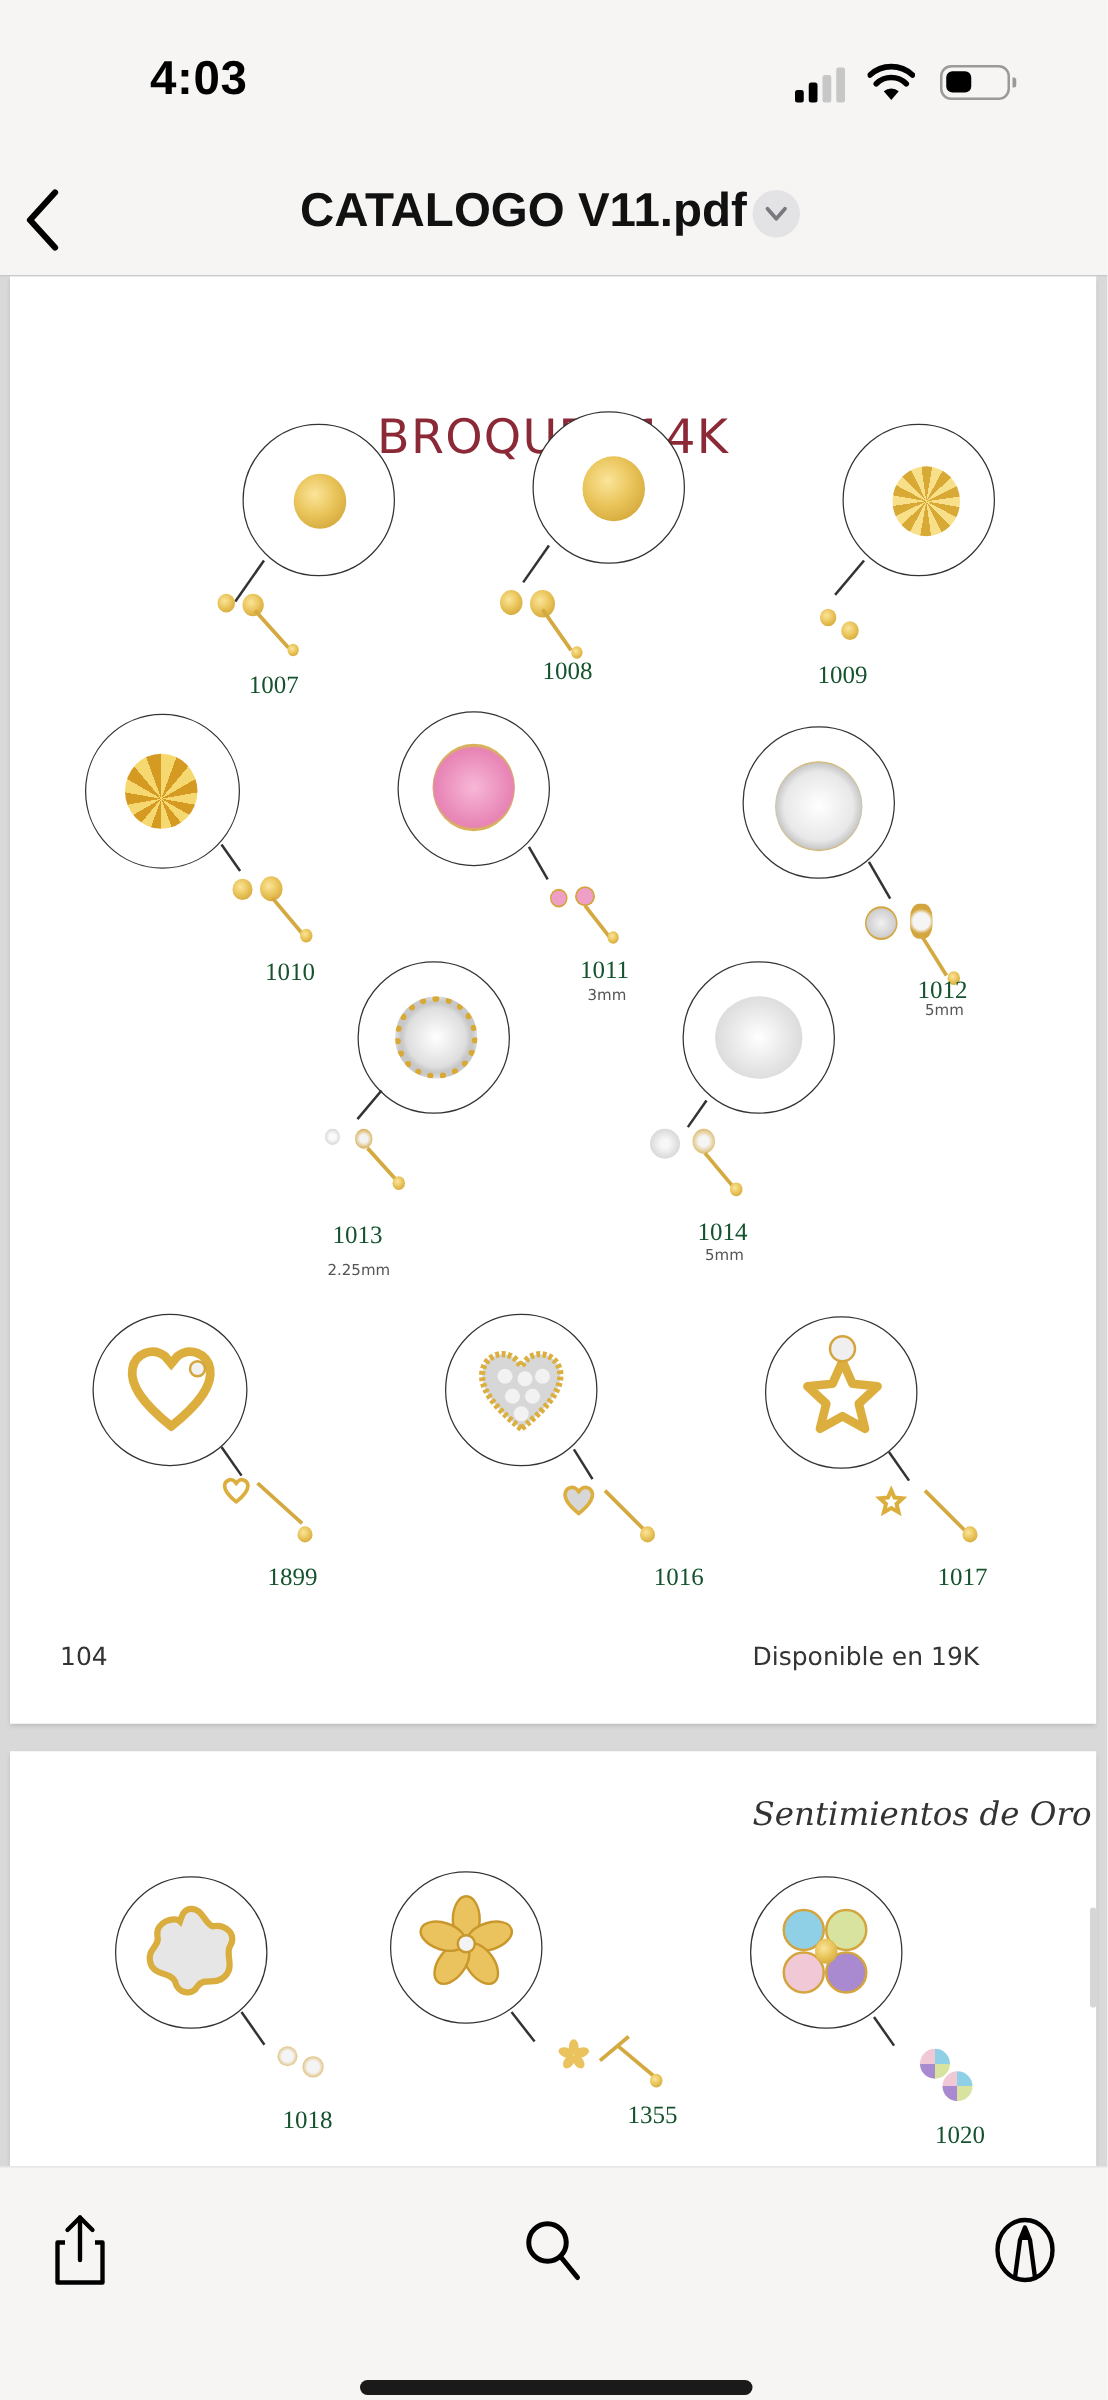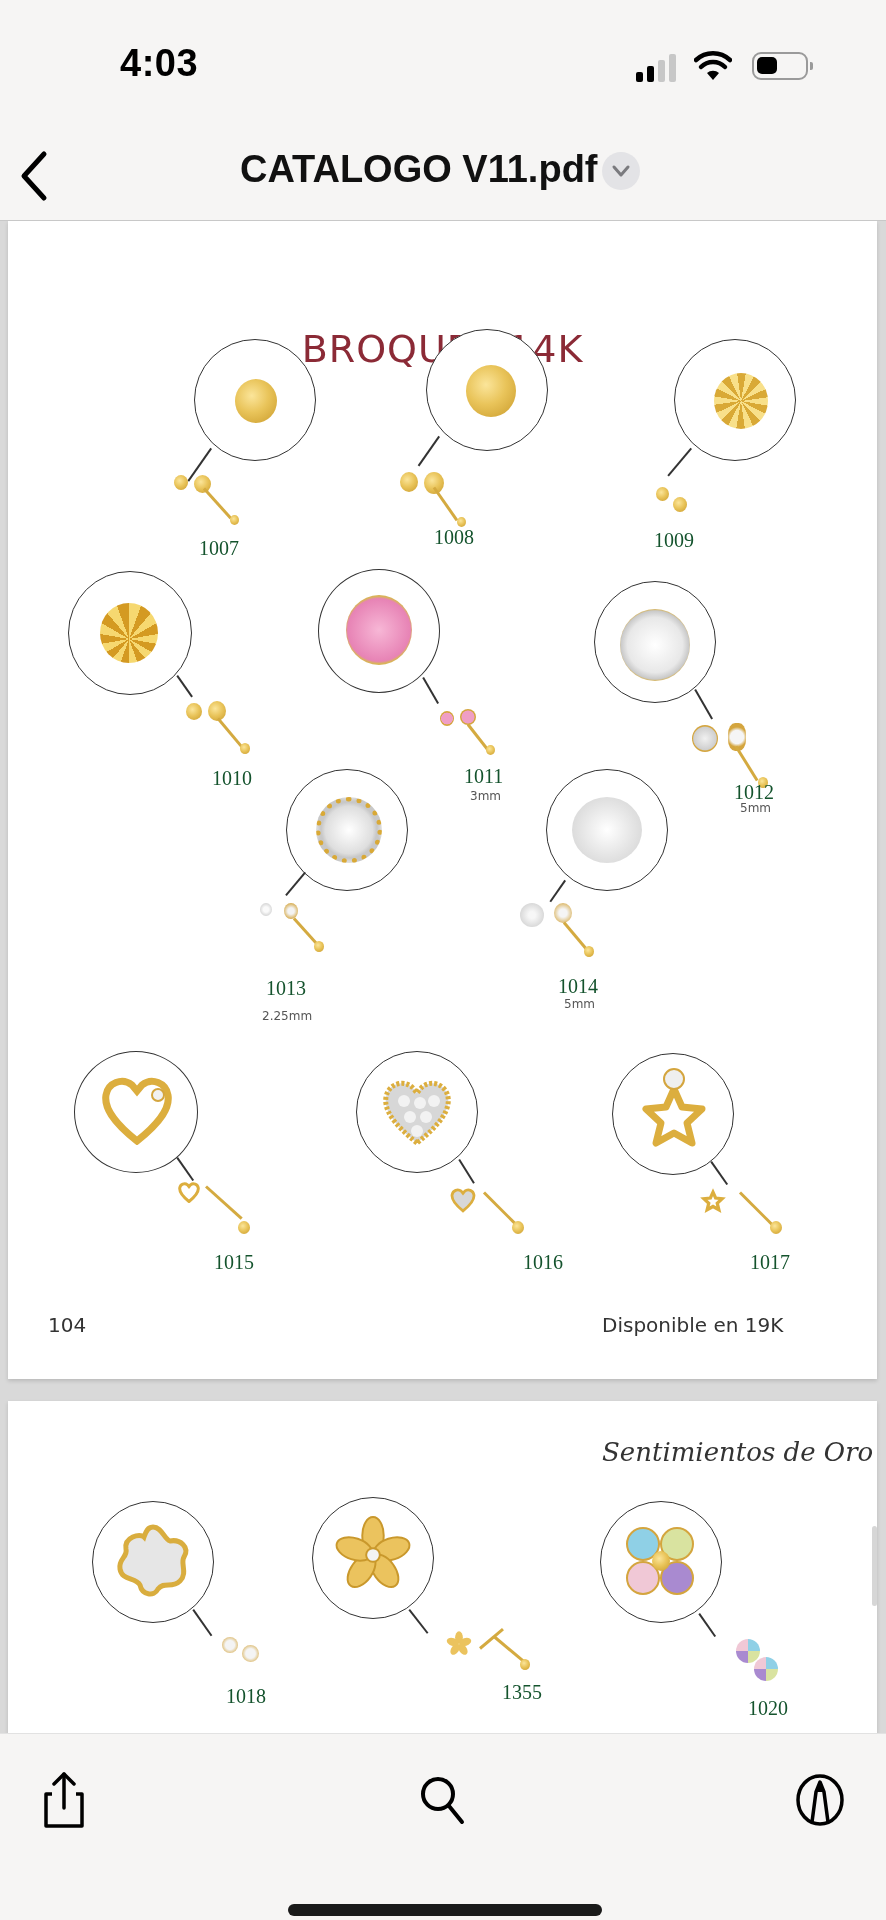--- a/index.html
+++ b/index.html
@@ -193,21 +193,21 @@
         <svg style="position:absolute;left:26px;top:22px;" width="74" height="72" viewBox="0 0 74 72">
           <path d="M37 68 C12 48 4 34 6 22 C8 10 22 4 32 12 L37 18 L42 12 C52 4 66 10 68 22 C70 34 62 48 37 68 Z" fill="none" stroke="#dcae3e" stroke-width="7"></path>
           <circle cx="58" cy="22" r="6" fill="#f1f1f1" stroke="#d4a53e" stroke-width="2"></circle>
         </svg>
         <div class="leader" style="left:104px;top:106px;width:28px;transform:rotate(55deg);"></div>
         <svg style="position:absolute;left:104px;top:130px;" width="22" height="22" viewBox="0 0 74 72">
             <path d="M37 68 C12 48 4 34 6 22 C8 10 22 4 32 12 L37 18 L42 12 C52 4 66 10 68 22 C70 34 62 48 37 68 Z" fill="none" stroke="#dcae3e" stroke-width="10"></path>
           </svg>
         <div class="stem" style="left:132px;top:134px;width:48px;transform:rotate(42deg);"></div>
         <div class="gold-ball" style="left:164px;top:170px;width:12px;height:13px;"></div>
-        <div class="code" style="left:140px;top:200px;">1015</div>
+        <div class="code" style="left:140px;top:200px;">1899</div>
       </div>
 
       <div class="product" style="left:348px;top:830px;">
         <div class="zoom-circle" style="left:0;top:0;width:122px;height:122px;"></div>
         <svg style="position:absolute;left:24px;top:26px;" width="74" height="70" viewBox="0 0 74 70">
           <path d="M37 66 C12 46 4 32 6 20 C8 8 22 2 32 10 L37 16 L42 10 C52 2 66 8 68 20 C70 32 62 46 37 66 Z" fill="#d7d7d7" stroke="#dcae3e" stroke-width="5" stroke-dasharray="3 2"></path>
           <circle cx="24" cy="24" r="6" fill="#f2f2f2"></circle>
             <circle cx="40" cy="26" r="6" fill="#f2f2f2"></circle>
             <circle cx="54" cy="24" r="6" fill="#f2f2f2"></circle>
           <circle cx="30" cy="40" r="6" fill="#f2f2f2"></circle>

